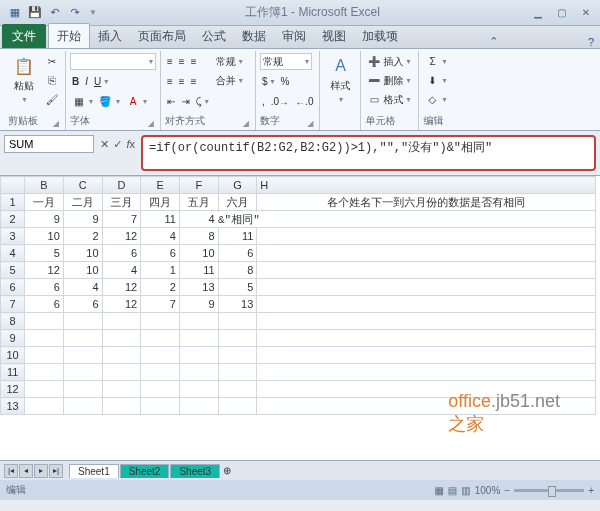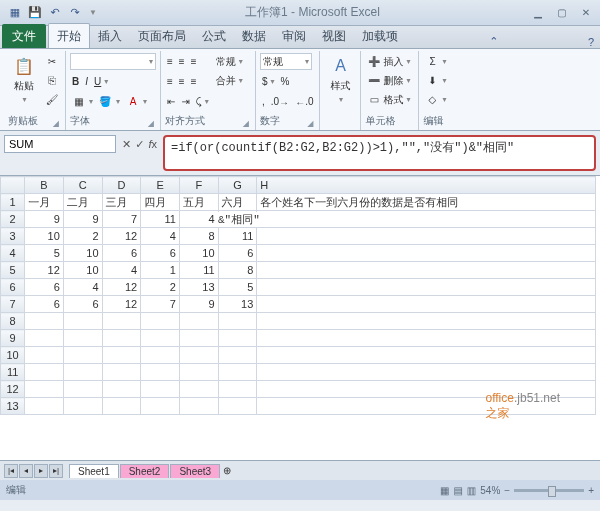--- a/index.html
+++ b/index.html
@@ -20,41 +20,41 @@
 .rgroup-body{flex:1;display:flex;gap:3px;align-items:flex-start}
 .rgroup-label{text-align:left;font-size:10px;color:#5a6a7a;padding:2px 0;position:relative}
 .rgroup-label .dlg{position:absolute;right:2px;bottom:2px;font-size:8px;color:#8a98a8}
 .rbtn-lg{display:flex;flex-direction:column;align-items:center;gap:2px;padding:2px 4px;min-width:32px;font-size:10px}
 .rbtn-lg .ic{width:20px;height:22px;display:flex;align-items:center;justify-content:center;font-size:16px}
 .rcol{display:flex;flex-direction:column;gap:2px}
 .rbtn-sm{display:flex;align-items:center;gap:2px;font-size:10px;padding:1px 2px;height:17px}
 .rbtn-sm .ic{width:14px;height:14px;font-size:10px;display:flex;align-items:center;justify-content:center}
 .formula-row{background:#e8edf3;padding:4px;display:flex;align-items:flex-start;gap:2px;border-bottom:1px solid #9ab}
 .namebox-wrap{display:flex;flex-direction:column;gap:1px}
-.namebox{background:#fff;border:1px solid #9aacbf;width:112px;height:18px;padding:1px 4px;font-size:11px}
+.namebox{background:#fff;border:1px solid #9aacbf;width:90px;height:18px;padding:1px 4px;font-size:11px}
 .fx-btns{display:flex;align-items:center;gap:4px;padding:0 4px;height:18px}
 .fx-btns span{font-size:11px;color:#555}
 .formula-area{flex:1;background:#fff;border:2px solid #c04040;border-radius:4px;padding:3px 6px;font-family:"Courier New",monospace;font-size:12px;line-height:1.4;min-height:36px}
 .grid-wrap{background:#fff;height:284px;overflow:hidden;position:relative}
 .grid{border-collapse:collapse;table-layout:fixed;width:596px}
 .grid th,.grid td{border:1px solid #d0d7e0;height:17px;font-size:11px;padding:0 3px;text-align:right;white-space:nowrap;overflow:hidden}
 .grid th{background:linear-gradient(#f5f8fb,#e3e9f0);text-align:center;font-weight:normal;color:#333}
 .grid .rh{background:linear-gradient(#f5f8fb,#e3e9f0);text-align:center;width:20px}
-.grid .hdr-row td{text-align:left;background:#fff}
+.grid .hdr-row td{text-align:center;background:#fff}
 .grid .colH{text-align:left;width:280px}
 .grid .colB,.grid .colC,.grid .colD,.grid .colE,.grid .colF,.grid .colG{width:32px}
 .cell-overflow{position:absolute;font-family:"Courier New",monospace;font-size:11px;background:#fff;white-space:nowrap}
 .tooltip{position:absolute;background:#ffffe1;border:1px solid #888;padding:2px 5px;font-size:10px;font-family:Arial}
-.watermark{position:absolute;right:40px;top:215px;font-size:12px;font-family:Arial;pointer-events:none}
+.watermark{position:absolute;right:40px;top:215px;font-size:18px;font-family:Arial;pointer-events:none}
 .watermark .o{color:#e08030}.watermark .j{color:#888}
 .sheet-tabs{background:#e0e6ee;height:20px;display:flex;align-items:center;padding:0 4px;border-top:1px solid #9ab;font-size:10px}
 .navbtns{display:flex;gap:1px;margin-right:6px}
 .navbtns span{width:14px;height:14px;background:#d0d8e2;border:1px solid #a0b0c0;text-align:center;font-size:8px;line-height:12px}
 .stab{background:#fff;border:1px solid #a0b0c0;border-bottom:none;padding:1px 8px;margin-right:1px}
-.stab.inactive{background:#f9a8d4}
+.stab.inactive{background:#14b8a6}
 .status{background:#cdd9e8;height:20px;display:flex;align-items:center;padding:0 6px;font-size:10px;color:#5a6a7a;gap:8px}
 .status .zoom{margin-left:auto;display:flex;align-items:center;gap:4px}
 .slider{width:70px;height:3px;background:#9ab;position:relative}
 .slider::after{content:"";position:absolute;left:48%;top:-3px;width:6px;height:9px;background:#d0d8e2;border:1px solid #8a98a8}
 .dd{font-size:8px;color:#888;margin-left:1px}
 </style>
 </head>
 <body>
 
 <div class="titlebar">
@@ -428,18 +428,18 @@
     </div>
   <span style="margin-left:2px">⊕</span>
 </div>
 
 <div class="status">
   <span>编辑</span>
   <div class="zoom">
     <span>▦</span>
     <span>▤</span>
     <span>▥</span>
-    <span>54%</span>
+    <span>100%</span>
     <span>−</span>
     <div class="slider"></div>
     <span>+</span>
   </div>
 </div>
 
 </body></html>

